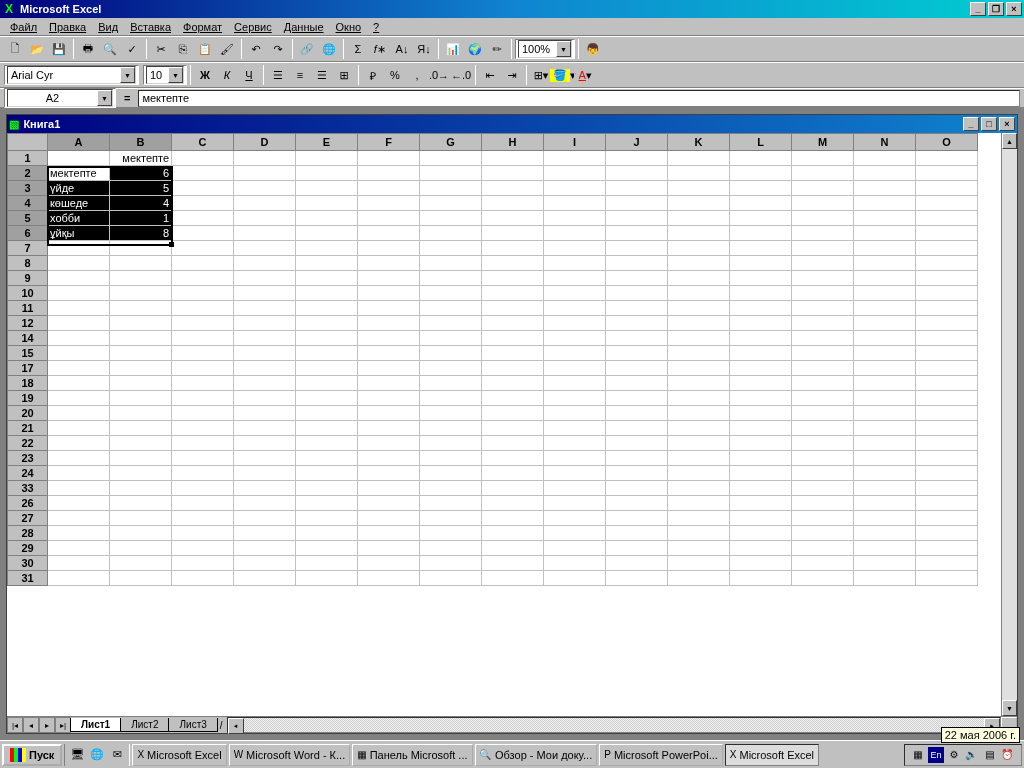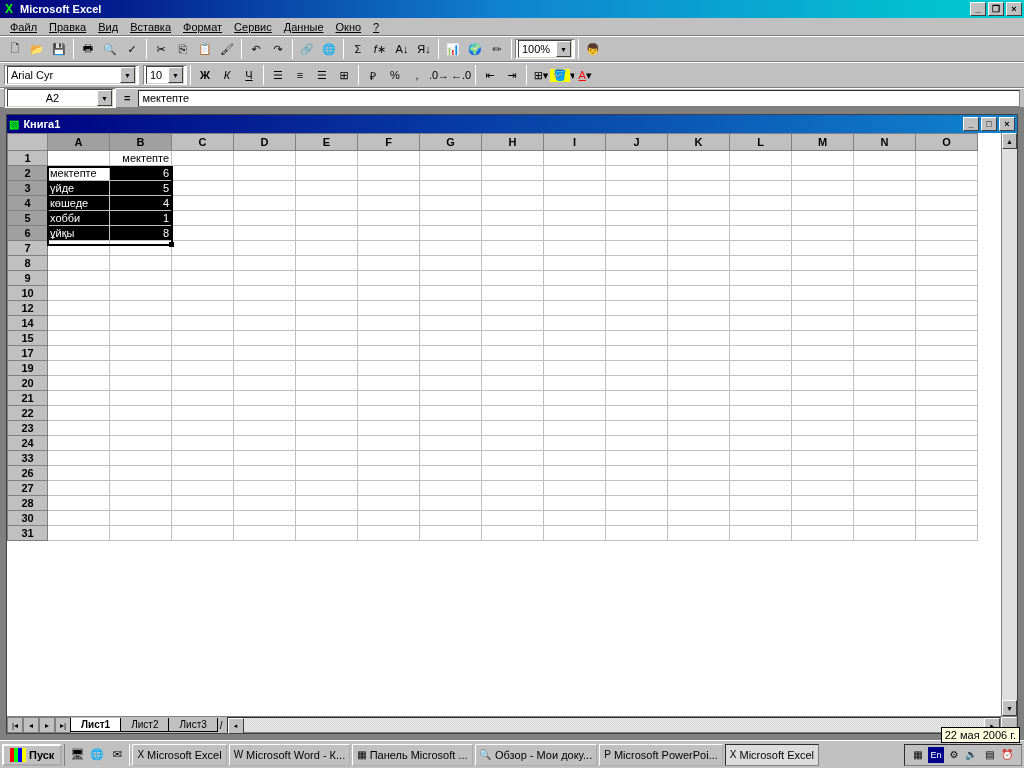--- a/index.html
+++ b/index.html
@@ -405,20 +405,38 @@
                 <td class="cell" style=""></td>
                 <td class="cell" style=""></td>
                 <td class="cell" style=""></td>
                 <td class="cell" style=""></td>
                 <td class="cell" style=""></td>
                 <td class="cell" style=""></td>
                 <td class="cell" style=""></td>
                 <td class="cell" style=""></td>
               </tr>
               <tr>
+                <th class="row-hdr">11</th>
+                <td class="cell" style=""></td>
+                <td class="cell" style=""></td>
+                <td class="cell" style=""></td>
+                <td class="cell" style=""></td>
+                <td class="cell" style=""></td>
+                <td class="cell" style=""></td>
+                <td class="cell" style=""></td>
+                <td class="cell" style=""></td>
+                <td class="cell" style=""></td>
+                <td class="cell" style=""></td>
+                <td class="cell" style=""></td>
+                <td class="cell" style=""></td>
+                <td class="cell" style=""></td>
+                <td class="cell" style=""></td>
+                <td class="cell" style=""></td>
+              </tr>
+              <tr>
                 <th class="row-hdr">12</th>
                 <td class="cell" style=""></td>
                 <td class="cell" style=""></td>
                 <td class="cell" style=""></td>
                 <td class="cell" style=""></td>
                 <td class="cell" style=""></td>
                 <td class="cell" style=""></td>
                 <td class="cell" style=""></td>
                 <td class="cell" style=""></td>
                 <td class="cell" style=""></td>
@@ -477,20 +495,38 @@
                 <td class="cell" style=""></td>
                 <td class="cell" style=""></td>
                 <td class="cell" style=""></td>
                 <td class="cell" style=""></td>
                 <td class="cell" style=""></td>
                 <td class="cell" style=""></td>
                 <td class="cell" style=""></td>
                 <td class="cell" style=""></td>
               </tr>
               <tr>
+                <th class="row-hdr">18</th>
+                <td class="cell" style=""></td>
+                <td class="cell" style=""></td>
+                <td class="cell" style=""></td>
+                <td class="cell" style=""></td>
+                <td class="cell" style=""></td>
+                <td class="cell" style=""></td>
+                <td class="cell" style=""></td>
+                <td class="cell" style=""></td>
+                <td class="cell" style=""></td>
+                <td class="cell" style=""></td>
+                <td class="cell" style=""></td>
+                <td class="cell" style=""></td>
+                <td class="cell" style=""></td>
+                <td class="cell" style=""></td>
+                <td class="cell" style=""></td>
+              </tr>
+              <tr>
                 <th class="row-hdr">19</th>
                 <td class="cell" style=""></td>
                 <td class="cell" style=""></td>
                 <td class="cell" style=""></td>
                 <td class="cell" style=""></td>
                 <td class="cell" style=""></td>
                 <td class="cell" style=""></td>
                 <td class="cell" style=""></td>
                 <td class="cell" style=""></td>
                 <td class="cell" style=""></td>
@@ -640,20 +676,38 @@
                 <td class="cell" style=""></td>
                 <td class="cell" style=""></td>
                 <td class="cell" style=""></td>
                 <td class="cell" style=""></td>
                 <td class="cell" style=""></td>
                 <td class="cell" style=""></td>
                 <td class="cell" style=""></td>
               </tr>
               <tr>
                 <th class="row-hdr">28</th>
+                <td class="cell" style=""></td>
+                <td class="cell" style=""></td>
+                <td class="cell" style=""></td>
+                <td class="cell" style=""></td>
+                <td class="cell" style=""></td>
+                <td class="cell" style=""></td>
+                <td class="cell" style=""></td>
+                <td class="cell" style=""></td>
+                <td class="cell" style=""></td>
+                <td class="cell" style=""></td>
+                <td class="cell" style=""></td>
+                <td class="cell" style=""></td>
+                <td class="cell" style=""></td>
+                <td class="cell" style=""></td>
+                <td class="cell" style=""></td>
+              </tr>
+              <tr>
+                <th class="row-hdr">29</th>
                 <td class="cell" style=""></td>
                 <td class="cell" style=""></td>
                 <td class="cell" style=""></td>
                 <td class="cell" style=""></td>
                 <td class="cell" style=""></td>
                 <td class="cell" style=""></td>
                 <td class="cell" style=""></td>
                 <td class="cell" style=""></td>
                 <td class="cell" style=""></td>
                 <td class="cell" style=""></td>

